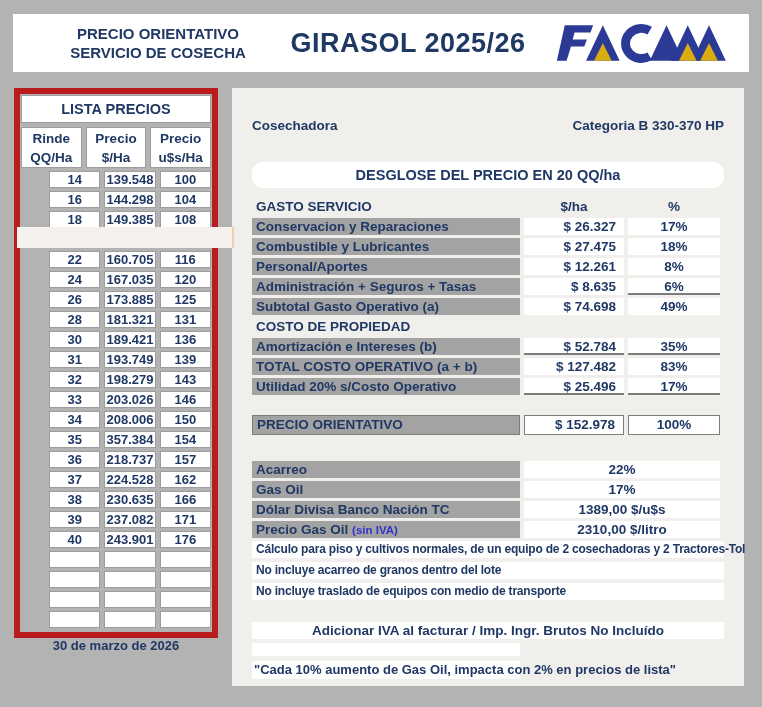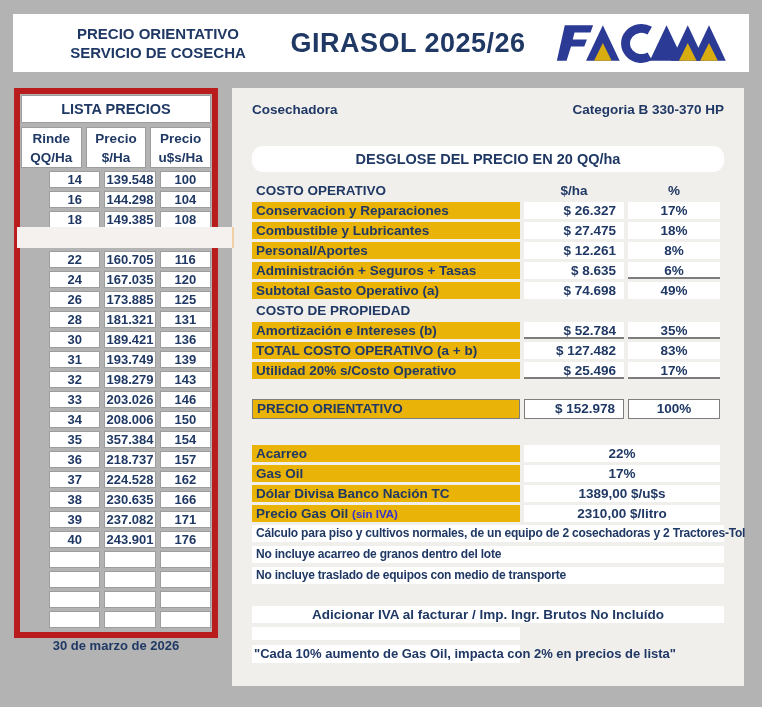--- a/index.html
+++ b/index.html
@@ -18,26 +18,26 @@
   .lp-title{height:28px;line-height:26px;font-size:14.5px;margin-bottom:4px;}
   .lp-colheads{display:flex;gap:4px;margin-bottom:3px;}
   .lp-colheads .cell{flex:1;height:41px;font-size:13.5px;line-height:19px;padding-top:1px;}
   .plist-row{display:flex;gap:4px;margin-bottom:3px;margin-left:28px;}
   .plist-row .cell{flex:1;height:17px;line-height:15px;font-size:13px;}
   .lp-rows .plist-row:nth-of-type(4) .cell{background:#f4f1ee;border-color:#ded9d2;}
   .lp-date{position:absolute;left:14px;top:638px;width:204px;text-align:center;font-size:13px;}
   .hl-band{position:absolute;left:17px;top:227px;width:215px;height:21px;background:#f4f1ee;border-right:2px solid #f2cfa5;z-index:5;}
 
   
-  .right-panel{position:absolute;left:232px;top:88px;width:512px;height:598px;background:#f1efec;padding:0 20px;box-sizing:border-box;}
+  .right-panel{position:absolute;left:232px;top:88px;width:512px;height:598px;background:#f1efec;padding:16px 20px;box-sizing:border-box;}
   .rp-head{display:flex;justify-content:space-between;margin-top:14px;height:18px;font-size:13.5px;}
   .rp-band{margin-top:26px;background:#ffffff;height:26px;line-height:26px;text-align:center;font-size:14.5px;border-radius:11px;}
   .rp-table{margin-top:10px;}
   .drow{display:flex;height:17px;margin-bottom:3px;align-items:center;font-size:13.5px;}
-  .dlabel{width:268px;padding-left:4px;box-sizing:border-box;background:#eab308;height:100%;line-height:17px;white-space:nowrap;}
+  .dlabel{width:268px;padding-left:4px;box-sizing:border-box;background:#a3a3a3;height:100%;line-height:17px;white-space:nowrap;}
   .dval{width:100px;margin-left:4px;background:#ffffff;height:100%;line-height:17px;text-align:right;padding-right:8px;box-sizing:border-box;}
   .dpct{width:92px;margin-left:4px;background:#ffffff;height:100%;line-height:17px;text-align:center;box-sizing:border-box;}
   .drow.plain .dlabel,.drow.plain .dval,.drow.plain .dpct{background:transparent;}
   .ub{border-bottom:2px solid #7d7d7d;}
   .drow.precio{height:20px;margin-top:20px;margin-bottom:0;}
   .drow.precio .dlabel,.drow.precio .dval,.drow.precio .dpct{border:1px solid #7d7d7d;line-height:18px;}
   .dmerged{width:196px;margin-left:4px;background:#ffffff;height:100%;line-height:17px;text-align:center;}
   .sp26{height:26px;} .sp18{height:18px;}
   .note{height:17px;margin-bottom:4px;background:#ffffff;padding-left:4px;line-height:17px;font-size:12px;letter-spacing:-0.2px;white-space:nowrap;overflow:visible;}
   .iva-band{background:#ffffff;height:17px;line-height:17px;text-align:center;font-size:13.5px;margin-bottom:4px;}
@@ -231,21 +231,21 @@
 
   <div class="right-panel">
     <div class="rp-head">
       <span>Cosechadora</span>
       <span>Categoria B 330-370 HP</span>
     </div>
     <div class="rp-band">DESGLOSE DEL PRECIO EN 20 QQ/ha</div>
 
     <div class="rp-table">
       <div class="drow plain">
-        <div class="dlabel">COSTO OPERATIVO</div>
+        <div class="dlabel">GASTO SERVICIO</div>
         <div class="dval" style="text-align:center;padding-right:0">$/ha</div>
         <div class="dpct">%</div>
       </div>
       <div class="drow">
         <div class="dlabel">Conservacion y Reparaciones</div>
         <div class="dval">$ 26.327</div>
         <div class="dpct">17%</div>
       </div>
       <div class="drow">
         <div class="dlabel">Combustible y Lubricantes</div>

